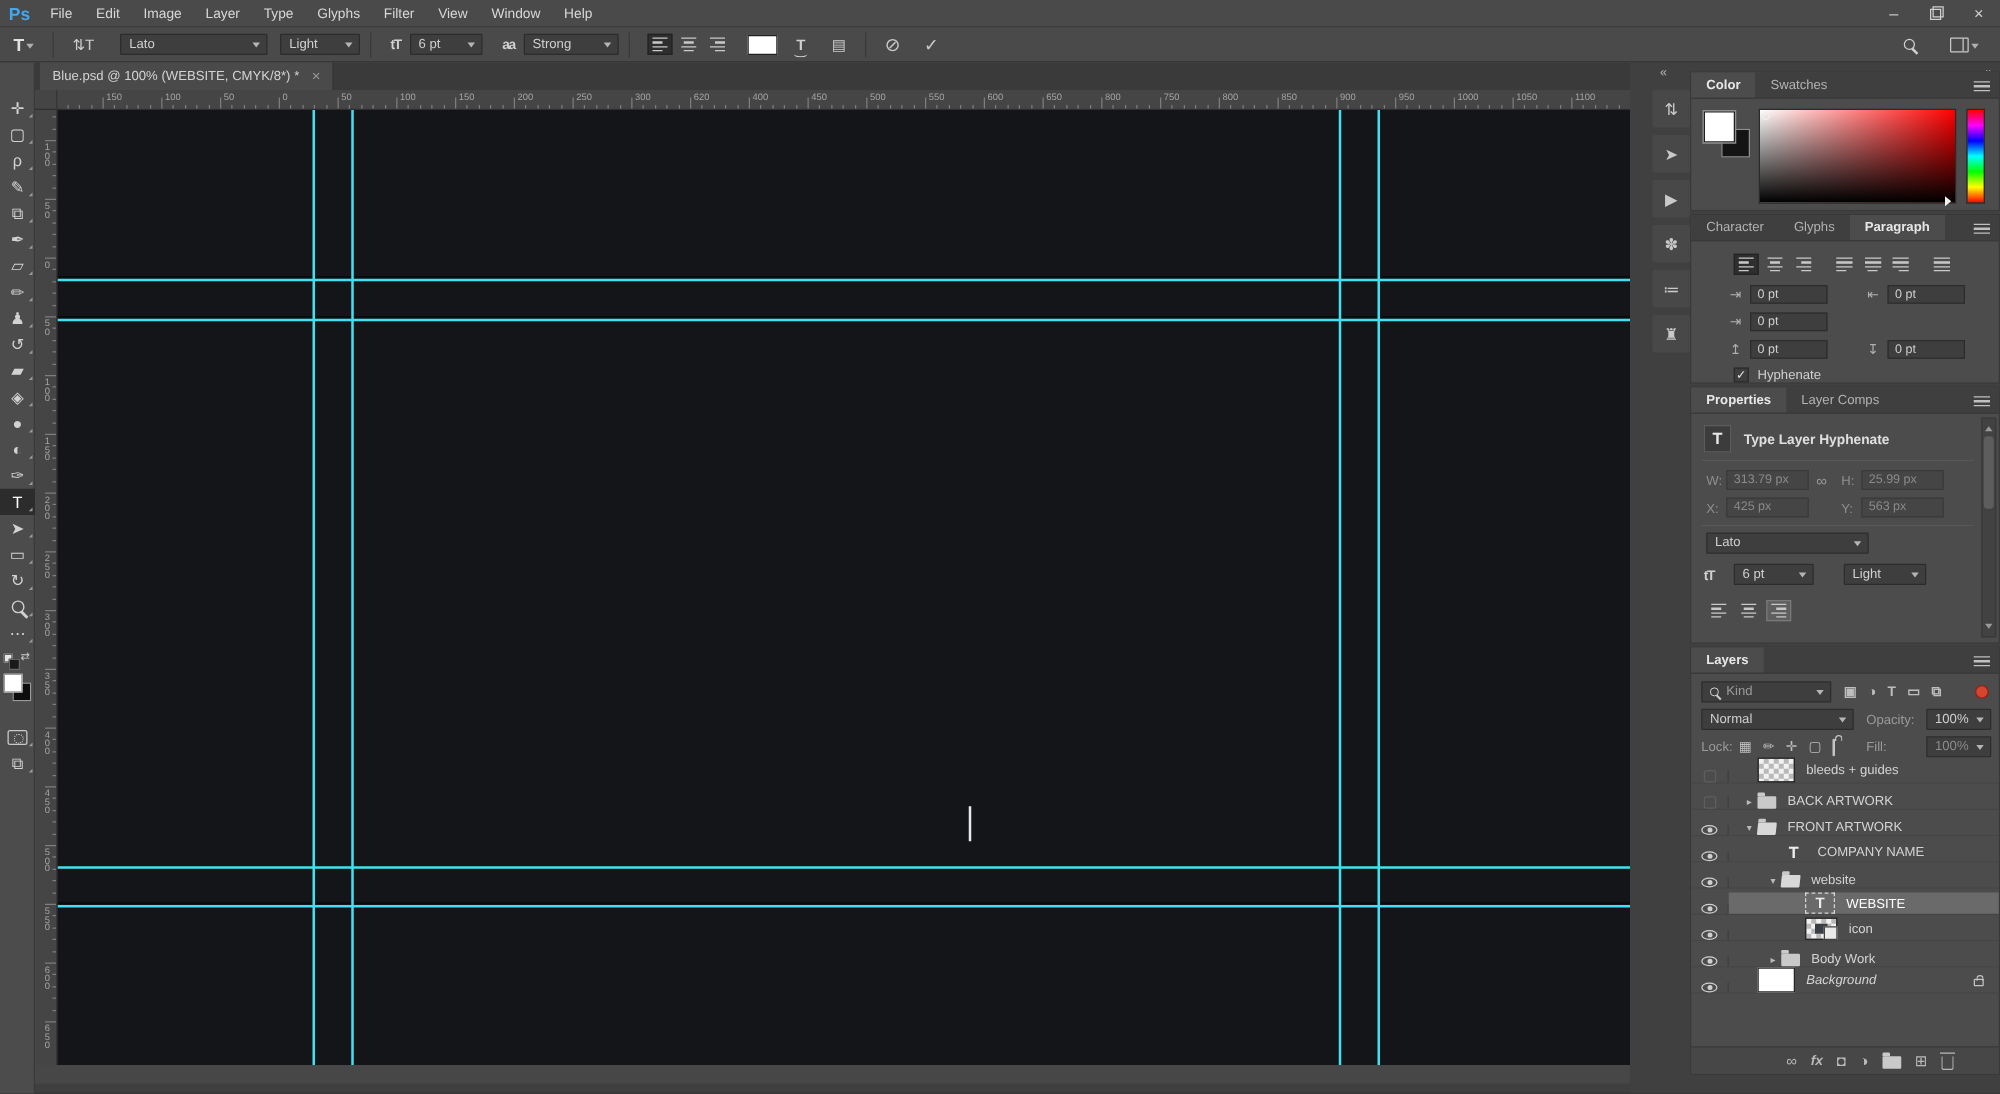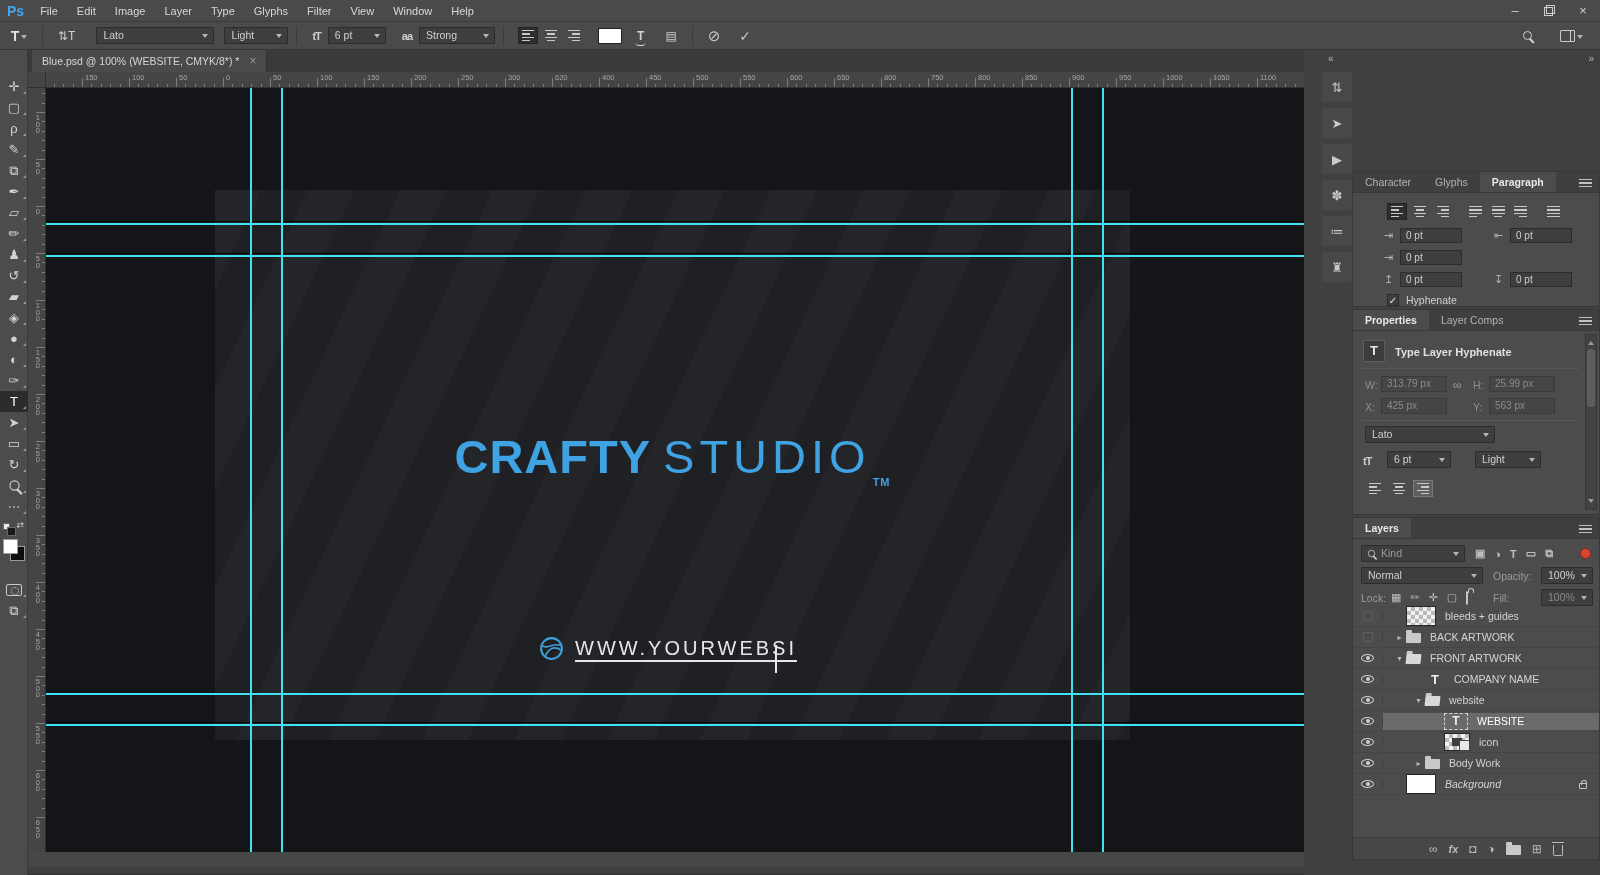--- a/index.html
+++ b/index.html
@@ -176,21 +176,21 @@
   .redpill{position:absolute;right:8px;top:30px;width:11px;height:11px;border-radius:50%;background:#d6452f;border:1px solid #8e2417;}
   .blendsel{position:absolute;left:8px;top:49px;width:122px;}
   .opalabel{position:absolute;left:140px;top:52px;font-size:10.5px;color:#9a9a9a;}
   .opasel{position:absolute;left:188px;top:49px;width:52px;}
   .locklabel{position:absolute;left:8px;top:74px;font-size:10.5px;color:#9a9a9a;}
   .lockicons{position:absolute;left:38px;top:72px;display:flex;gap:9px;align-items:center;height:15px;}
   .lockicons .lficon{font-weight:400;font-size:11px;}
   .filllabel{position:absolute;left:140px;top:74px;font-size:10.5px;color:#9a9a9a;}
   .fillsel{position:absolute;left:188px;top:71px;width:52px;}
   .lrows{position:absolute;left:0;top:88px;right:0;}
-  .lrow{height:21px;display:flex;align-items:center;border-bottom:1px solid #454545;background:#4c4c4c;}
+  .lrow{height:21px;display:flex;align-items:flex-end;border-bottom:1px solid #454545;background:#4c4c4c;}
   .eyecell{width:30px;flex:none;border-right:1px solid #3e3e3e;display:flex;align-items:center;justify-content:center;}
   .eye{position:relative;width:13px;height:8px;border:1px solid #cfcfcf;border-radius:50%;}
   .eye::after{content:"";position:absolute;left:50%;top:50%;width:4px;height:4px;margin:-2px 0 0 -2px;background:#cfcfcf;border-radius:50%;}
   .eyebox{width:10px;height:10px;border:1px solid #5e5e5e;border-radius:2px;}
   .lcontent{flex:1;display:flex;align-items:center;}
   .lcontent.sel{background:#6a6a6a;}
   .lcontent.sel .lname{color:#fff;}
   .expander{width:13px;flex:none;color:#b9b9b9;font-size:8px;text-align:center;}
   .lname{margin-left:9px;font-size:10.5px;color:#d4d4d4;white-space:nowrap;}
   .lname.it{font-style:italic;}
@@ -663,33 +663,20 @@
           <i class="tick minor" style="top: 691.4px;"></i>
           <i class="tick minor" style="top: 700.8px;"></i>
           <i class="tick minor" style="top: 710.2px;"></i>
           <i class="tick minor" style="top: 719.6px;"></i>
           <i class="tick major" style="top: 729px;"></i>
           <span class="vlabel" style="top: 732px;">6
 5
 0</span>
         </div>
       <div class="viewport" style="background: rgb(20, 21, 24);">
-        <div class="card" style="left: 169px; top: 102px; width: 915px; height: 550px; background: repeating-linear-gradient(115deg, rgba(255, 255, 255, 0.024) 0px, rgba(255, 255, 255, 0.024) 42px, rgba(0, 0, 0, 0) 42px, rgba(0, 0, 0, 0) 84px), rgb(30, 32, 35);">
-          <div class="brand" style="color: rgb(63, 162, 226); left: 0px; width: 915px; top: 239px;">
-            <span class="b1">CRAFTY</span><span class="b2">STUDIO</span><span class="tm">TM</span>
-          </div>
-          <div class="webline" style="left: 324px; top: 446px;">
-            <svg class="globe" width="25" height="25" viewBox="0 0 24 24" fill="none" stroke="#3f9fd8" stroke-width="2">
-              <circle cx="12" cy="12" r="10"></circle>
-              <path d="M3 9 C 8 14, 15 5, 21.5 9.5" stroke-width="1.6"></path>
-              <path d="M6 19.5 C 9 12, 15 9, 21 13.5" stroke-width="1.6"></path>
-            </svg>
-            <span class="webtext">WWW.YOURWEBSI</span>
-          </div>
-        </div>
         <div class="caret" style="left: 729px; top: 557px; height: 28px;"></div>
       <div class="guide gv" style="left: 204px; background: rgb(63, 226, 242);"></div>
           <div class="guide gv" style="left: 235px; background: rgb(63, 226, 242);"></div>
           <div class="guide gv" style="left: 1025px; background: rgb(63, 226, 242);"></div>
           <div class="guide gv" style="left: 1056px; background: rgb(63, 226, 242);"></div>
           <div class="guide gh" style="top: 135px; background: rgb(63, 226, 242);"></div>
           <div class="guide gh" style="top: 167px; background: rgb(63, 226, 242);"></div>
           <div class="guide gh" style="top: 605px; background: rgb(63, 226, 242);"></div>
           <div class="guide gh" style="top: 636px; background: rgb(63, 226, 242);"></div>
           <div class="cut" style="top: 133px;"></div>
@@ -709,20 +696,34 @@
     <span class="collapser r">»</span>
     <div class="dock">
         <div class="dockbtn">⇅</div>
         <div class="dockbtn">➤</div>
         <div class="dockbtn">▶</div>
         <div class="dockbtn">✽</div>
         <div class="dockbtn">≔</div>
         <div class="dockbtn">♜</div>
       </div>
 
+    <section class="panel p-color">
+      <div class="ptabs">
+          <div class="ptab active">Color</div>
+          <div class="ptab">Swatches</div>
+        </div>
+      <span class="pmenu"></span>
+      <div class="fg2"></div>
+      <div class="bg2"></div>
+      <div class="cp-grad">
+        <span class="cp-marker"></span>
+        <span class="cp-pointer"></span>
+      </div>
+      <div class="cp-hue"></div>
+    </section>
 
     <section class="panel p-char">
       <div class="ptabs">
           <div class="ptab">Character</div>
           <div class="ptab">Glyphs</div>
           <div class="ptab active">Paragraph</div>
         </div>
       <span class="pmenu"></span>
       <div class="pa-aligns">
           <div class="align on" style="align-items: flex-start;">

